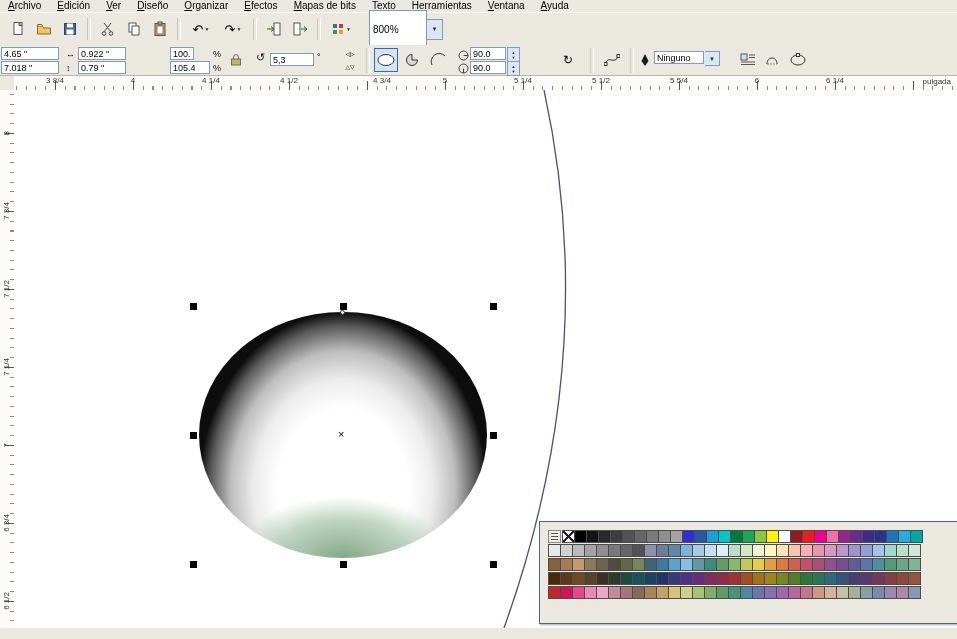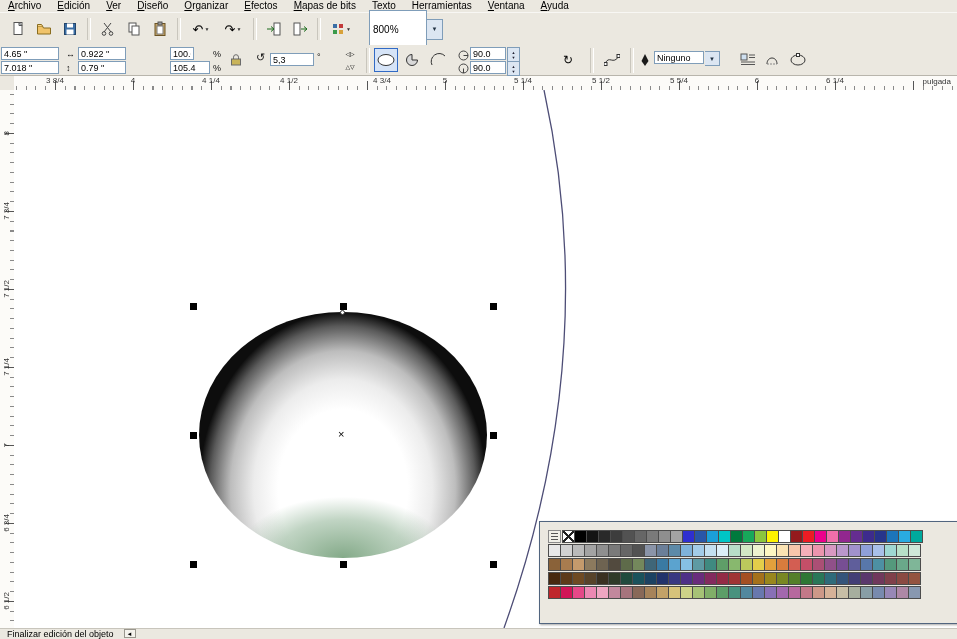--- a/index.html
+++ b/index.html
@@ -525,18 +525,14 @@
             <div class="swatch" style="background: rgb(136, 158, 166);"></div>
             <div class="swatch" style="background: rgb(120, 138, 174);"></div>
             <div class="swatch" style="background: rgb(152, 136, 182);"></div>
             <div class="swatch" style="background: rgb(174, 136, 166);"></div>
             <div class="swatch" style="background: rgb(136, 152, 176);"></div>
           </div>
         </div>
     </div>
   </div>
 
-  <div class="statusbar">
-    <span>Finalizar edición del objeto</span>
-    <button class="status-flyout">◄</button>
-  </div>
 
 </div>
 
 </body></html>

